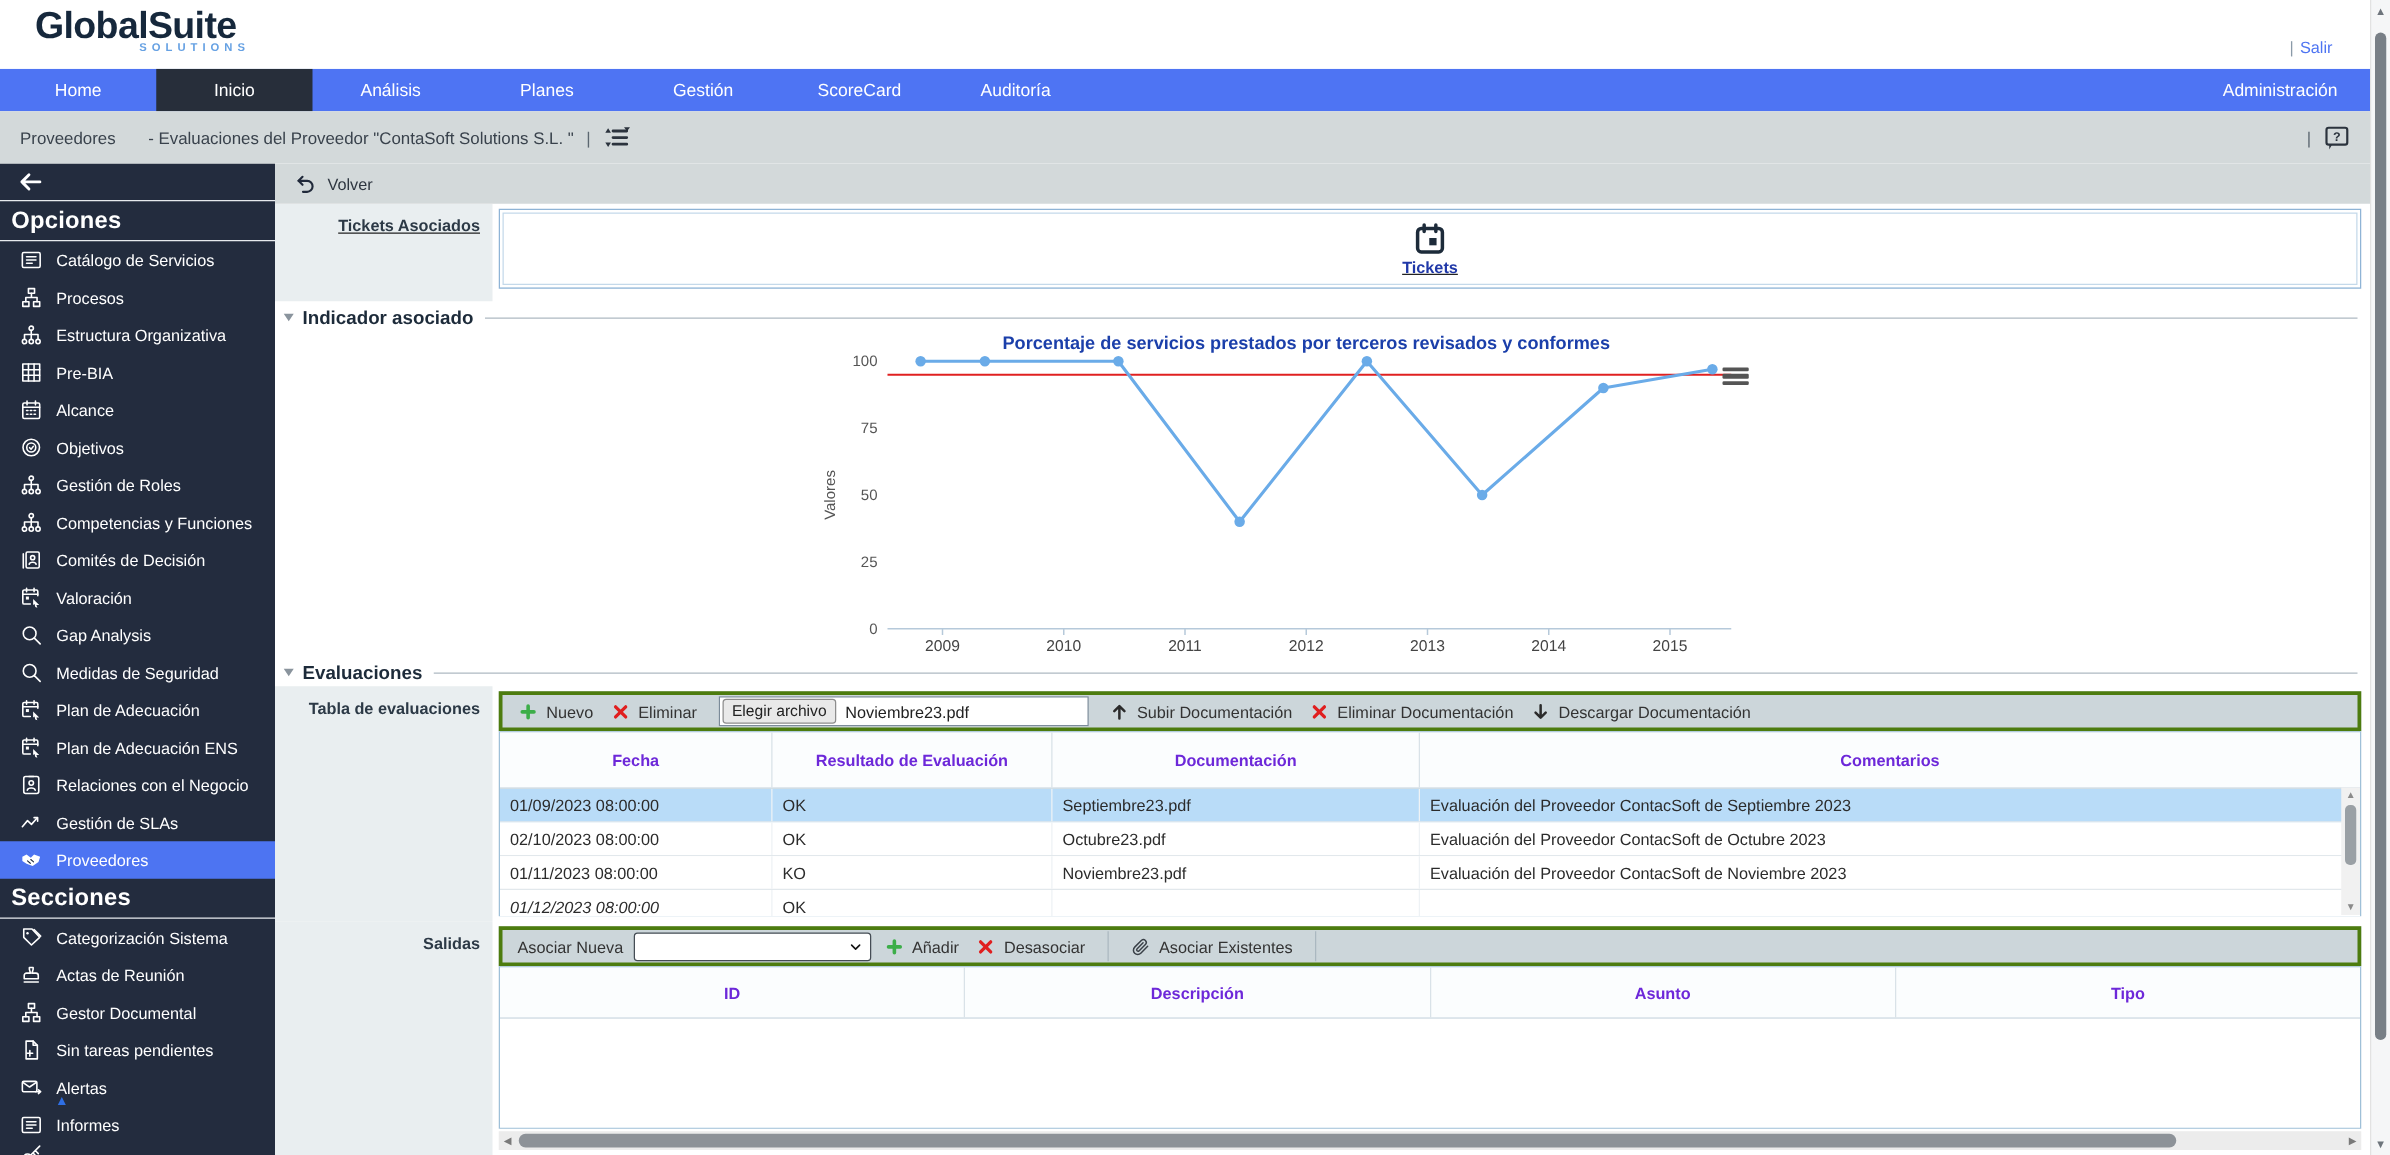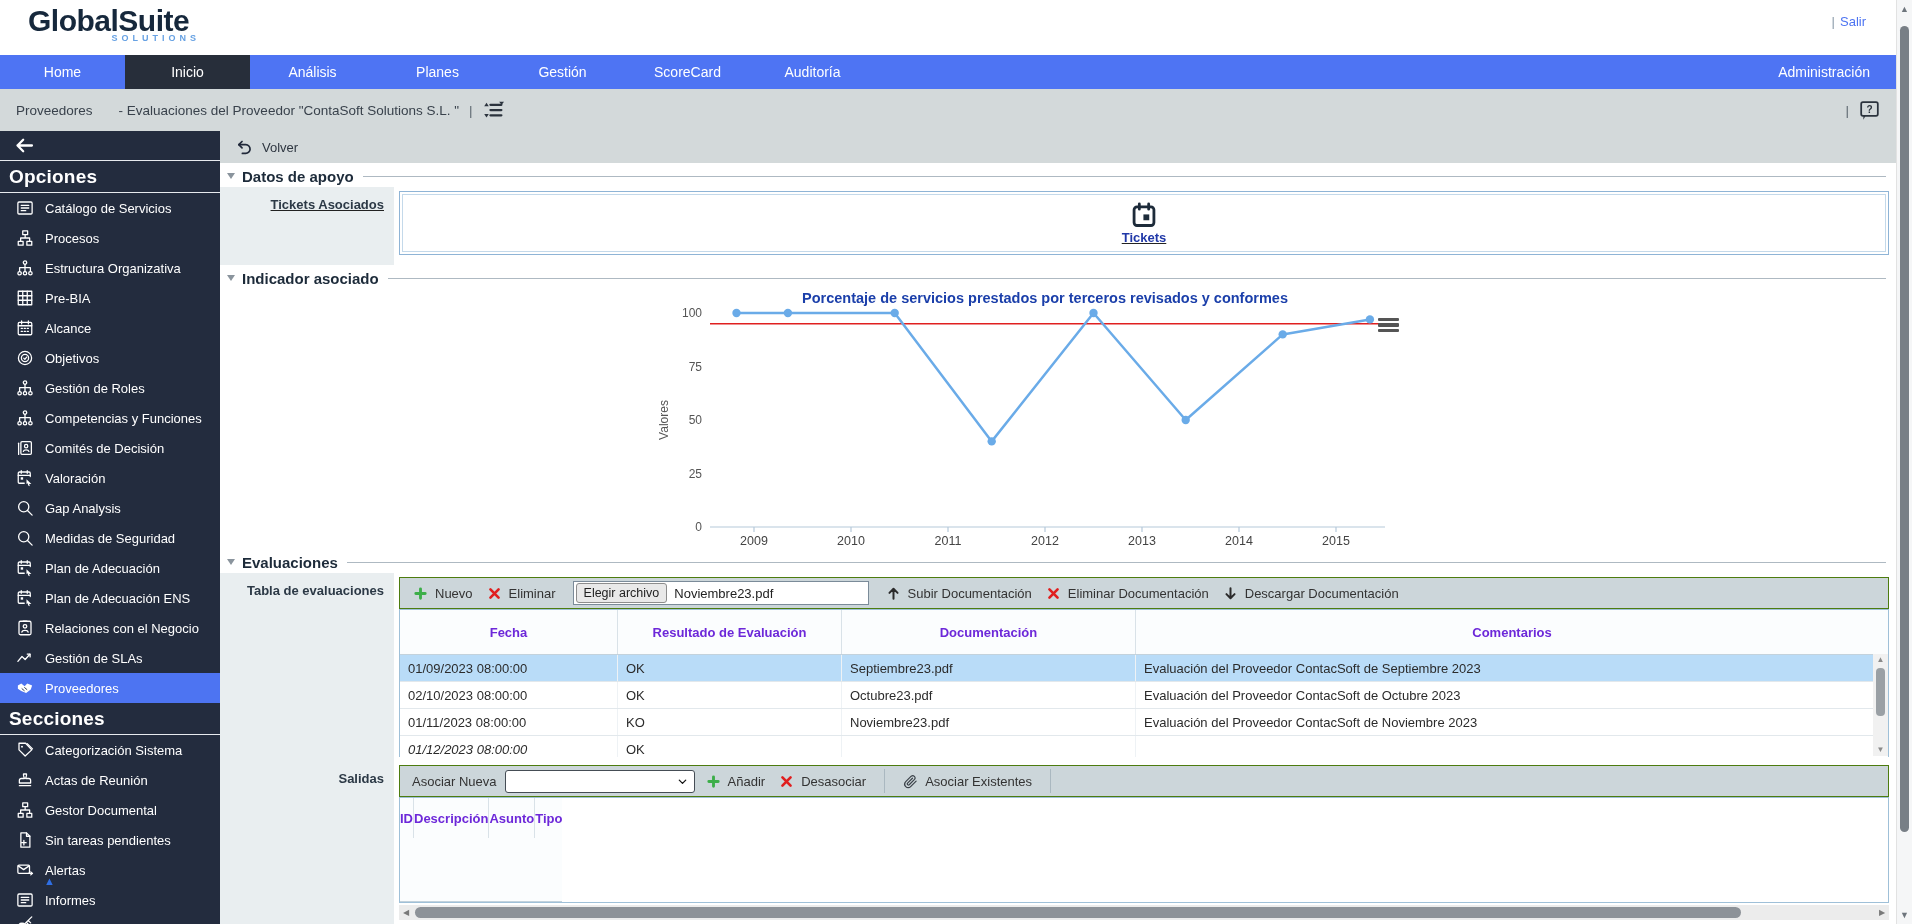--- a/index.html
+++ b/index.html
@@ -9,21 +9,21 @@
     font-family:"Liberation Sans","DejaVu Sans",sans-serif; color:#222;
   }
   .page { display:flex; width:1912px; height:924px; }
   .page-left { width:1896px; display:flex; flex-direction:column; }
 
   
   .header { height:55px; position:relative; background:#fff; flex-shrink:0; }
   .logo { position:absolute; left:28px; top:5px; width:172px; cursor:pointer;}
   .logo-main { font-size:30px; font-weight:800; color:#16283c; letter-spacing:-0.5px; line-height:32px;}
   .logo-sub { font-size:9px; letter-spacing:4px; color:#66a1e3; text-align:right; margin-top:-4px; font-weight:bold;}
-  .logout { position:absolute; right:30px; top:14px; font-size:13px; }
+  .logout { position:absolute; right:30px; top:30px; font-size:13px; }
   .logout .sep { color:#8a9aa8; margin-right:5px; }
   .logout .lnk { color:#4d74f2; cursor:pointer; }
 
   
   .nav { height:34px; background:#4e74f3; display:flex; color:#fff; font-size:14px; flex-shrink:0; }
   .tab { width:125px; display:flex; align-items:center; justify-content:center; cursor:pointer; white-space:nowrap;}
   .tab.active { background:#272e3a; }
   .nav-spacer { flex:1; }
   .tab.admin { width:auto; padding:0 26px; }
 
@@ -72,21 +72,21 @@
   .tickets-box { height:64px; border:1px solid #8fb4d6; box-shadow: inset 0 0 0 2px #fff, inset 0 0 0 3px #c4d9ea; display:flex; flex-direction:column; align-items:center; justify-content:center; cursor:pointer; background:#fff;}
   .tickets-box svg { width:28px; height:28px; color:#1d2b3a; }
   .tickets-box .lk { color:#2038a8; font-weight:bold; font-size:13px; margin-top:1px; }
 
   
   .chart-wrap { height:260px; position:relative; flex-shrink:0; }
   .chart-menu { position:absolute; left:1158px; top:26px; width:21px; cursor:pointer; }
   .chart-menu div { height:3.2px; background:#555; margin:2.6px 0; border-radius:1px; }
 
   
-  .gridbar { height:32px; background:#ccd6da; border:1px solid #4d7c0f; display:flex; align-items:center; font-size:13px; color:#333; gap:4px; padding:0 8px; flex-shrink:0;}
+  .gridbar { height:32px; background:#ccd6da; border:3px solid #4d7c0f; display:flex; align-items:center; font-size:13px; color:#333; gap:4px; padding:0 8px; flex-shrink:0;}
   .tbtn { display:flex; align-items:center; gap:7px; cursor:pointer; padding:0 5px; white-space:nowrap; color:#333;}
   .tbtn svg { width:15px; height:15px; flex-shrink:0;}
   .ic-green { color:#3cae49; } .ic-red { color:#e01f1f; } .ic-dark { color:#2b2b2b; } .ic-clip { color:#3a4148;}
   .filebox { background:#fff; border:1px solid #7b8b99; height:24px; display:flex; align-items:center; width:296px; margin:0 8px; cursor:pointer;}
   .choosebtn { background:#e9e9e9; border:1px solid #8d8d8d; border-radius:3px; height:20px; margin:0 2px; padding:0 7px; font-size:12.5px; display:flex; align-items:center; cursor:pointer; color:#222; white-space:nowrap;}
   .filename { font-size:13px; color:#222; margin-left:5px; white-space:nowrap;}
   .vsep { width:1px; height:24px; background:#aab8c0; margin:0 9px; }
   .selbox { width:190px; height:23px; background:#fff; border:1px solid #454d55; border-radius:3px; margin:0 2px 0 4px; display:flex; align-items:center; cursor:pointer; padding:0 6px; justify-content:space-between;}
   .selbox svg { width:11px; height:11px; color:#111; }
 
@@ -100,21 +100,21 @@
   .trow.selected { background:#b9dcf8; }
   .td { display:flex; align-items:center; padding-left:8px; border-right:1px solid #eef2f5; overflow:hidden; white-space:nowrap; }
   .td:last-child { border-right:none; }
 
   .vscroll { position:absolute; right:0; top:44px; bottom:0; width:15px; background:#f1f1f1; display:flex; flex-direction:column; align-items:center; cursor:pointer;}
   .vs-arrow { font-size:8px; color:#8a8a8a; line-height:12px; }
   .vs-thumb { width:9px; height:48px; background:#9aa0a5; border-radius:4px; margin-top:2px; }
   .vs-bottom { margin-top:auto; }
 
   .salidas-row { flex:1; min-height:0; }
-  .salidas-table { flex:1; min-height:0; display:flex; flex-direction:row; }
+  .salidas-table { flex:1; min-height:0; display:flex; flex-direction:column; }
   .salidas-body { flex:1; background:#fff; }
 
   .hscroll { height:15px; background:#ececec; position:relative; flex-shrink:0; margin-top:2px; display:flex; align-items:center; cursor:pointer;}
   .hs-arrow { font-size:8px; color:#7a7a7a; width:14px; text-align:center; }
   .hs-right { margin-left:auto; }
   .hs-thumb { position:absolute; left:16px; right:148px; top:2px; bottom:2px; background:#8d9298; border-radius:6px; }
 
   
   .page-scroll { width:16px; background:#f5f6f7; border-left:1px solid #e2e2e2; position:relative; flex-shrink:0; cursor:pointer;}
   .ps-arrow { position:absolute; left:0; width:100%; text-align:center; font-size:9px; color:#6e757c; }
@@ -446,25 +446,20 @@
                   <path d="M8.5 3.5L4 8l4.5 4.5" stroke-width="2.4"></path>
                   <path d="M4 8h9.8a6.2 6.2 0 1 1-.3 12.4H9" stroke-width="2.4"></path>
                 </svg>
               </span>
             <span>Volver</span>
           </span>
         </div>
 
         <div class="content">
 
-          <div class="sec-head">
-            <span class="tri"></span>
-            <span class="t">Datos de apoyo</span>
-            <span class="line"></span>
-          </div>
           <div class="row2 tickets-row">
             <div class="lab-col">Tickets Asociados</div>
             <div class="row-content">
               <div class="tickets-box">
                 <span>
                     <svg class="ic" viewBox="0 0 24 24" width="100%" height="100%" fill="none" stroke="currentColor" stroke-width="1.7" stroke-linecap="round" stroke-linejoin="round">
                       <rect x="3.5" y="5" width="17" height="16" rx="2.5" stroke-width="2.4"></rect>
                       <path d="M8 2.5v4.5M16 2.5v4.5" stroke-width="2.4"></path>
                       <rect x="11.5" y="11.5" width="5" height="5" fill="currentColor" stroke="none"></rect>
                     </svg>

